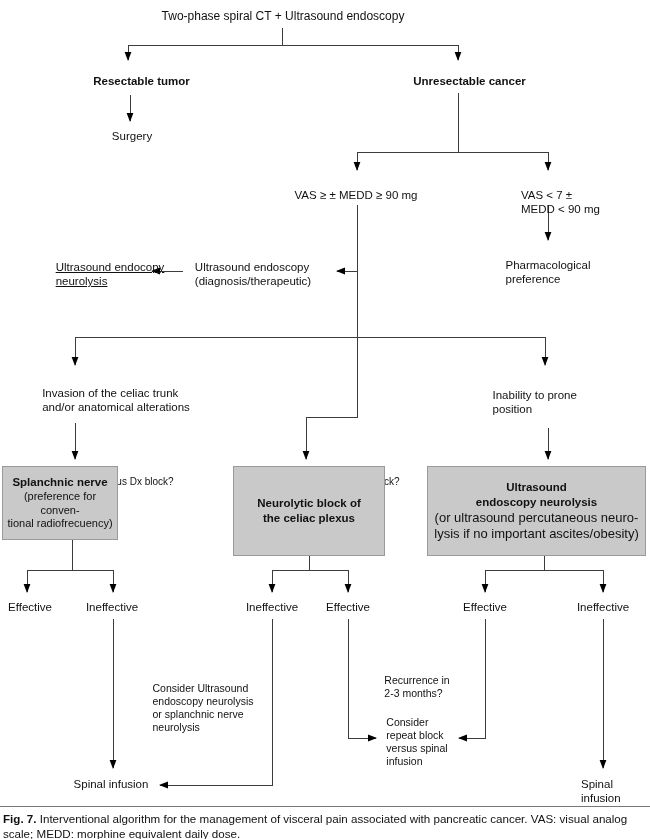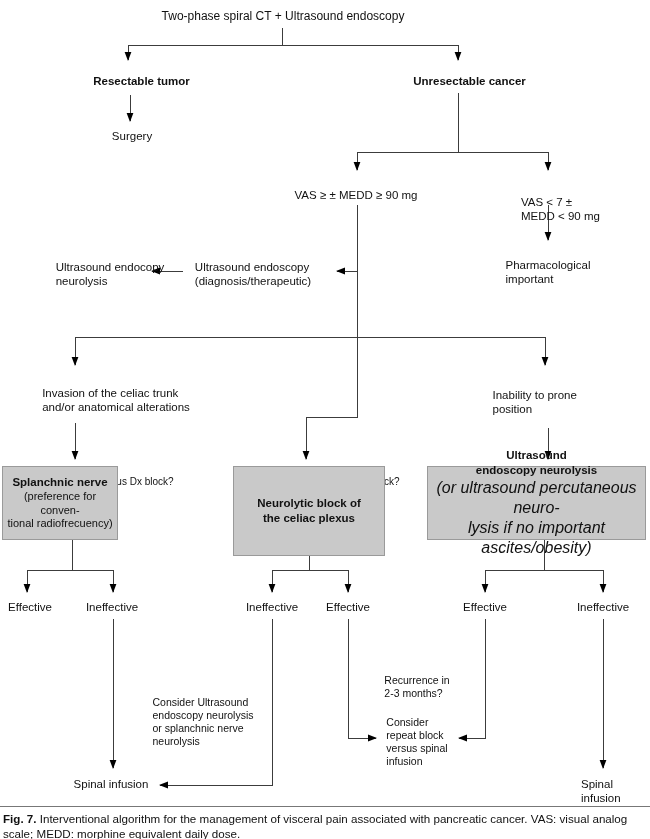--- a/index.html
+++ b/index.html
@@ -24,21 +24,21 @@
   .small{font-size:10px;margin-top:30px;}
   .note{font-size:10.5px;}
   .la{transform:none;text-align:left;}
   .gbox{
     position:absolute;background:var(--box_fill);border:1px solid var(--box_border);
     display:flex;flex-direction:column;justify-content:center;align-items:center;
     text-align:center;box-sizing:border-box;padding:2px;
   }
   .btitle{font-weight:bold;font-size:11.5px;line-height:1.3;white-space:pre-line;}
   .bsub{font-size:11px;line-height:1.25;white-space:pre-line;}
-  .bsub.tight{font-size:16px;font-style:italic;}
+  .bsub.tight{font-size:13px;}
   .cap-rule{position:absolute;left:0;top:806px;width:650px;height:0;border-top:1.5px solid #777;}
   .caption{position:absolute;left:3px;top:811px;width:644px;font-size:11.6px;line-height:1.3;text-align:left;}
 </style>
 </head>
 <body>
 
 <div class="canvas">
 
   <svg class="wires" width="650" height="839" viewBox="0 0 650 839" xmlns="http://www.w3.org/2000/svg">
     <defs>
@@ -101,62 +101,62 @@
   </svg>
 
   <div class="txt" style="left:283px;top:9px;font-size:12px;">Two-phase spiral CT + Ultrasound endoscopy</div>
 
   <div class="txt bold" style="left:130px;top:74px;">Resectable tumor</div>
   <div class="txt bold" style="left:458px;top:74px;">Unresectable cancer</div>
 
   <div class="txt" style="left:132px;top:129px;">Surgery</div>
 
   <div class="txt" style="left:356px;top:188px;">VAS ≥ ± MEDD ≥ 90 mg</div>
-  <div class="txt" style="left:564px;top:188px;margin-top:7px;">VAS &lt; 7 ± MEDD &lt; 90 mg</div>
+  <div class="txt" style="left:564px;top:188px;">VAS &lt; 7 ± MEDD &lt; 90 mg</div>
 
-  <div class="txt" style="left:110px;top:260px;">Ultrasound endocopy
+  <div class="txt" style="left:110px;top:260px;text-decoration:underline;">Ultrasound endocopy
 neurolysis</div>
   <div class="txt" style="left:253px;top:260px;">Ultrasound endoscopy
 (diagnosis/therapeutic)</div>
   <div class="txt" style="left:548px;top:258px;">Pharmacological
-important</div>
+preference</div>
 
   <div class="txt" style="left:545px;top:388px;">Inability to prone position</div>
   <div class="txt" style="left:116px;top:386px;">Invasion of the celiac trunk
 and/or anatomical alterations</div>
 
   <div class="txt small la" style="left:88px;top:446px;">Previous Dx block?</div>
   <div class="txt small la" style="left:314px;top:446px;">Previous Dx block?</div>
 
   <div class="gbox" style="left:2px;top:466px;width:116px;height:74px;">
     <div class="btitle">Splanchnic nerve</div>
     <div class="bsub">(preference for conven-
 tional radiofrecuency)</div>
   </div>
 
   <div class="gbox" style="left:233px;top:466px;width:152px;height:90px;">
     <div class="btitle">Neurolytic block of
 the celiac plexus</div>
   </div>
 
-  <div class="gbox" style="left:427px;top:466px;width:219px;height:74px;">
+  <div class="gbox" style="left:427px;top:466px;width:219px;height:90px;">
     <div class="btitle">Ultrasound
 endoscopy neurolysis</div>
     <div class="bsub tight">(or ultrasound percutaneous neuro-
 lysis if no important ascites/obesity)</div>
   </div>
 
   <div class="txt" style="left:30px;top:600px;">Effective</div>
   <div class="txt" style="left:112px;top:600px;">Ineffective</div>
   <div class="txt" style="left:272px;top:600px;">Ineffective</div>
   <div class="txt" style="left:348px;top:600px;">Effective</div>
   <div class="txt" style="left:485px;top:600px;">Effective</div>
   <div class="txt" style="left:603px;top:600px;">Ineffective</div>
 
-  <div class="txt note" style="left:203px;top:696px;">Consider Ultrasound
+  <div class="txt note" style="left:203px;top:682px;">Consider Ultrasound
 endoscopy neurolysis
 or splanchnic nerve
 neurolysis</div>
   <div class="txt note" style="left:417px;top:674px;">Recurrence in
 2-3 months?</div>
   <div class="txt note" style="left:417px;top:716px;">Consider
 repeat block
 versus spinal
 infusion</div>
 

